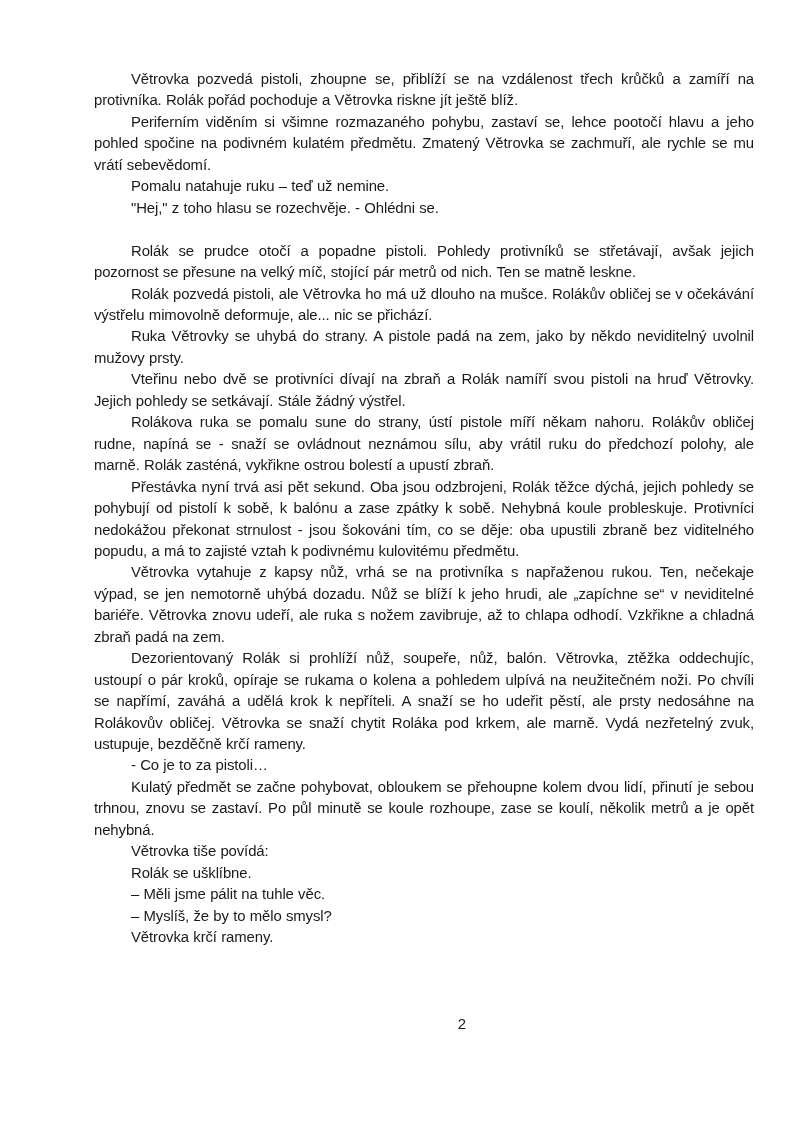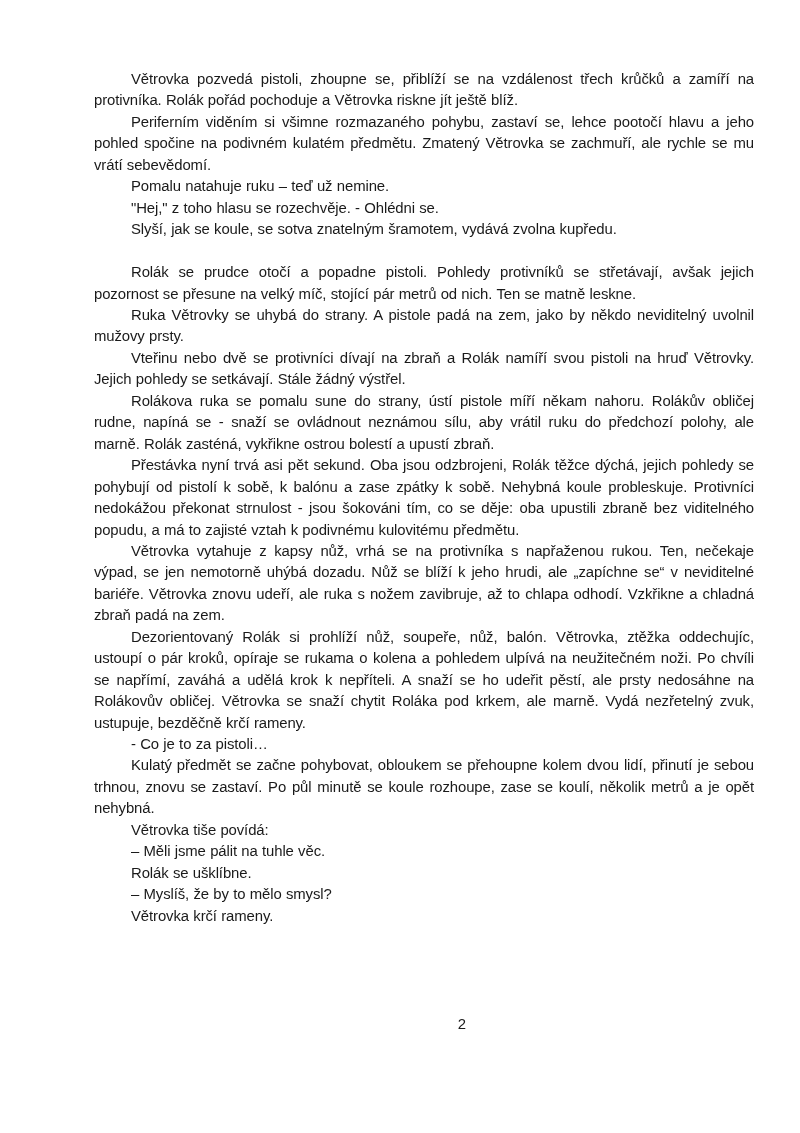--- a/index.html
+++ b/index.html
@@ -55,31 +55,31 @@
 </style>
 </head>
 <body>
 
 <div class="doc-page">
   <div class="doc-body">
       <p>Větrovka pozvedá pistoli, zhoupne se, přiblíží se na vzdálenost třech krůčků a zamíří na protivníka. Rolák pořád pochoduje a Větrovka riskne jít ještě blíž.</p>
       <p>Periferním viděním si všimne rozmazaného pohybu, zastaví se, lehce pootočí hlavu a jeho pohled spočine na podivném kulatém předmětu. Zmatený Větrovka se zachmuří, ale rychle se mu vrátí sebevědomí.</p>
       <p>Pomalu natahuje ruku – teď už nemine.</p>
       <p>"Hej," z toho hlasu se rozechvěje. - Ohlédni se.</p>
-      <p>Slyší, jak se koule, se sotva znatelným šramotem, vydává zvolna kupředu.</p>
       <p class="blank"></p>
       <p>Rolák se prudce otočí a popadne pistoli. Pohledy protivníků se střetávají, avšak jejich pozornost se přesune na velký míč, stojící pár metrů od nich. Ten se matně leskne.</p>
+      <p>Rolák pozvedá pistoli, ale Větrovka ho má už dlouho na mušce. Rolákův obličej se v očekávání výstřelu mimovolně deformuje, ale... nic se přichází.</p>
       <p>Ruka Větrovky se uhybá do strany. A pistole padá na zem, jako by někdo neviditelný uvolnil mužovy prsty.</p>
       <p>Vteřinu nebo dvě se protivníci dívají na zbraň a Rolák namíří svou pistoli na hruď Větrovky. Jejich pohledy se setkávají. Stále žádný výstřel.</p>
       <p>Rolákova ruka se pomalu sune do strany, ústí pistole míří někam nahoru. Rolákův obličej rudne, napíná se - snaží se ovládnout neznámou sílu, aby vrátil ruku do předchozí polohy, ale marně. Rolák zasténá, vykřikne ostrou bolestí a upustí zbraň.</p>
       <p>Přestávka nyní trvá asi pět sekund. Oba jsou odzbrojeni, Rolák těžce dýchá, jejich pohledy se pohybují od pistolí k sobě, k balónu a zase zpátky k sobě. Nehybná koule probleskuje. Protivníci nedokážou překonat strnulost - jsou šokováni tím, co se děje: oba upustili zbraně bez viditelného popudu, a má to zajisté vztah k podivnému kulovitému předmětu.</p>
       <p>Větrovka vytahuje z kapsy nůž, vrhá se na protivníka s napřaženou rukou. Ten, nečekaje výpad, se jen nemotorně uhýbá dozadu. Nůž se blíží k jeho hrudi, ale „zapíchne se“ v neviditelné bariéře. Větrovka znovu udeří, ale ruka s nožem zavibruje, až to chlapa odhodí. Vzkřikne a chladná zbraň padá na zem.</p>
       <p>Dezorientovaný Rolák si prohlíží nůž, soupeře, nůž, balón. Větrovka, ztěžka oddechujíc, ustoupí o pár kroků, opíraje se rukama o kolena a pohledem ulpívá na neužitečném noži. Po chvíli se napřímí, zaváhá a udělá krok k nepříteli. A snaží se ho udeřit pěstí, ale prsty nedosáhne na Rolákovův obličej. Větrovka se snaží chytit Roláka pod krkem, ale marně. Vydá nezřetelný zvuk, ustupuje, bezděčně krčí rameny.</p>
       <p>- Co je to za pistoli…</p>
       <p>Kulatý předmět se začne pohybovat, obloukem se přehoupne kolem dvou lidí, přinutí je sebou trhnou, znovu se zastaví. Po půl minutě se koule rozhoupe, zase se koulí, několik metrů a je opět nehybná.</p>
       <p>Větrovka tiše povídá:</p>
+      <p>Rolák se ušklíbne.</p>
       <p>– Měli jsme pálit na tuhle věc.</p>
-      <p>Rolák se ušklíbne.</p>
       <p>– Myslíš, že by to mělo smysl?</p>
       <p>Větrovka krčí rameny.</p>
     </div>
   <div class="page-number">2</div>
 </div>
 
 </body></html>

